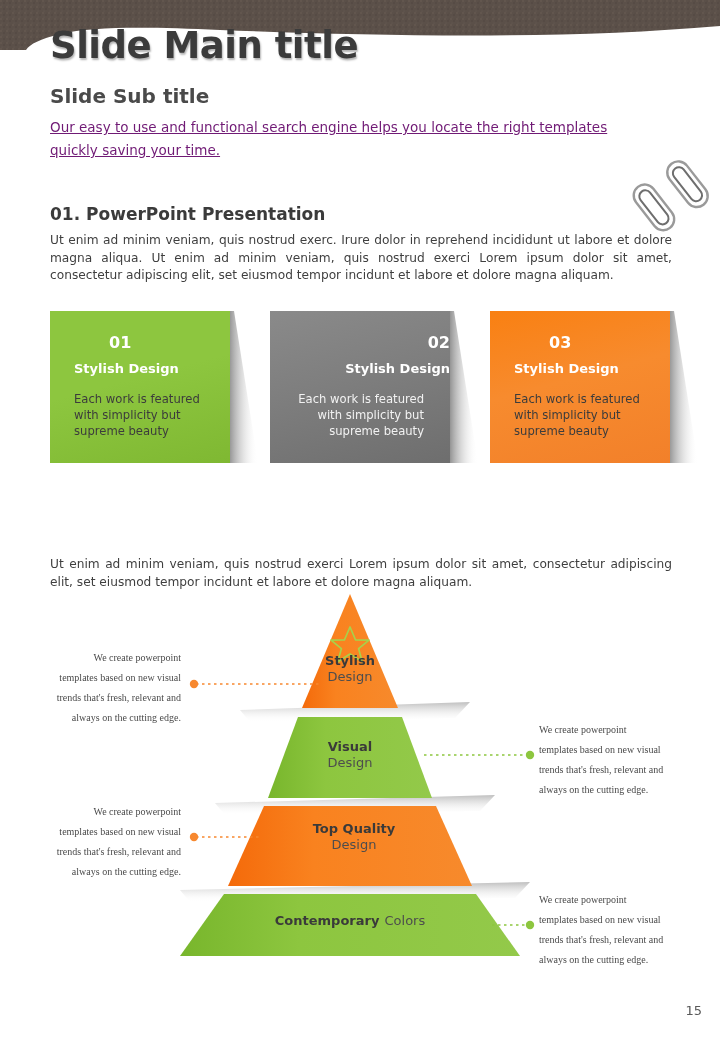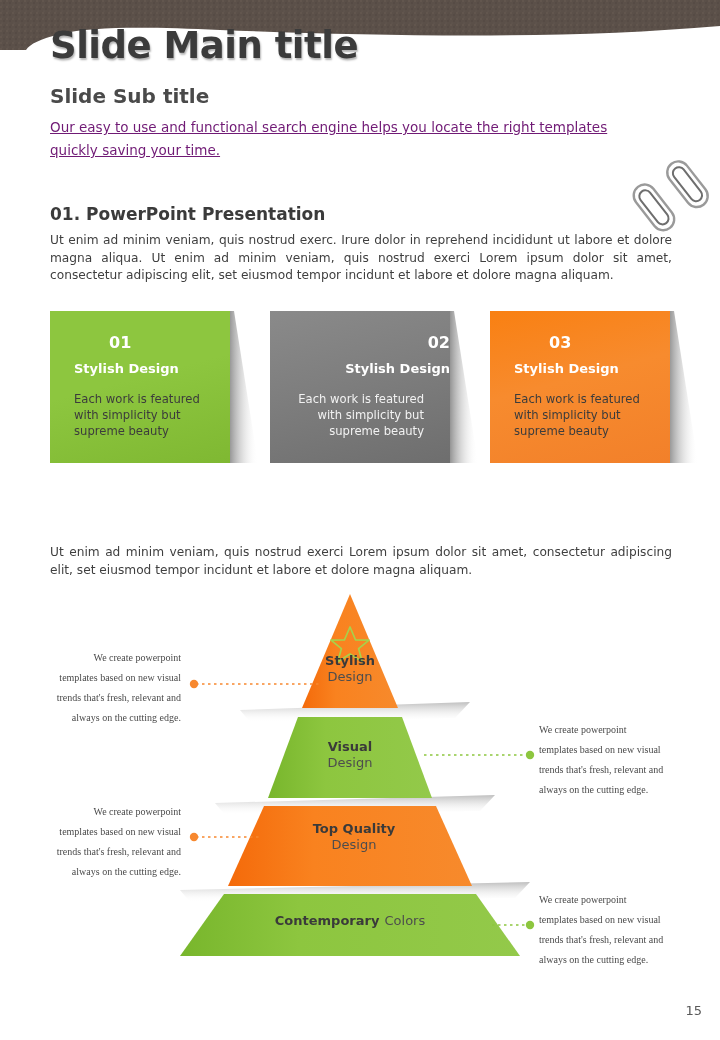--- a/index.html
+++ b/index.html
@@ -89,21 +89,21 @@
     left: 50px;
     width: 622px;
     font-size: 12.2px;
     line-height: 17.5px;
     text-align: justify;
     color: #3f3f3f;
   }
   #sec1-heading { top: 204px; }
   #sec1-body    { top: 232px; }
   #sec2-heading { top: 516px; }
-  #sec2-body    { top: 544px; }
+  #sec2-body    { top: 556px; }
 
   
   .cards {
     position: absolute;
     left: 50px;
     top: 311px;
     width: 622px;
     height: 152px;
   }
   .card-wrap {

